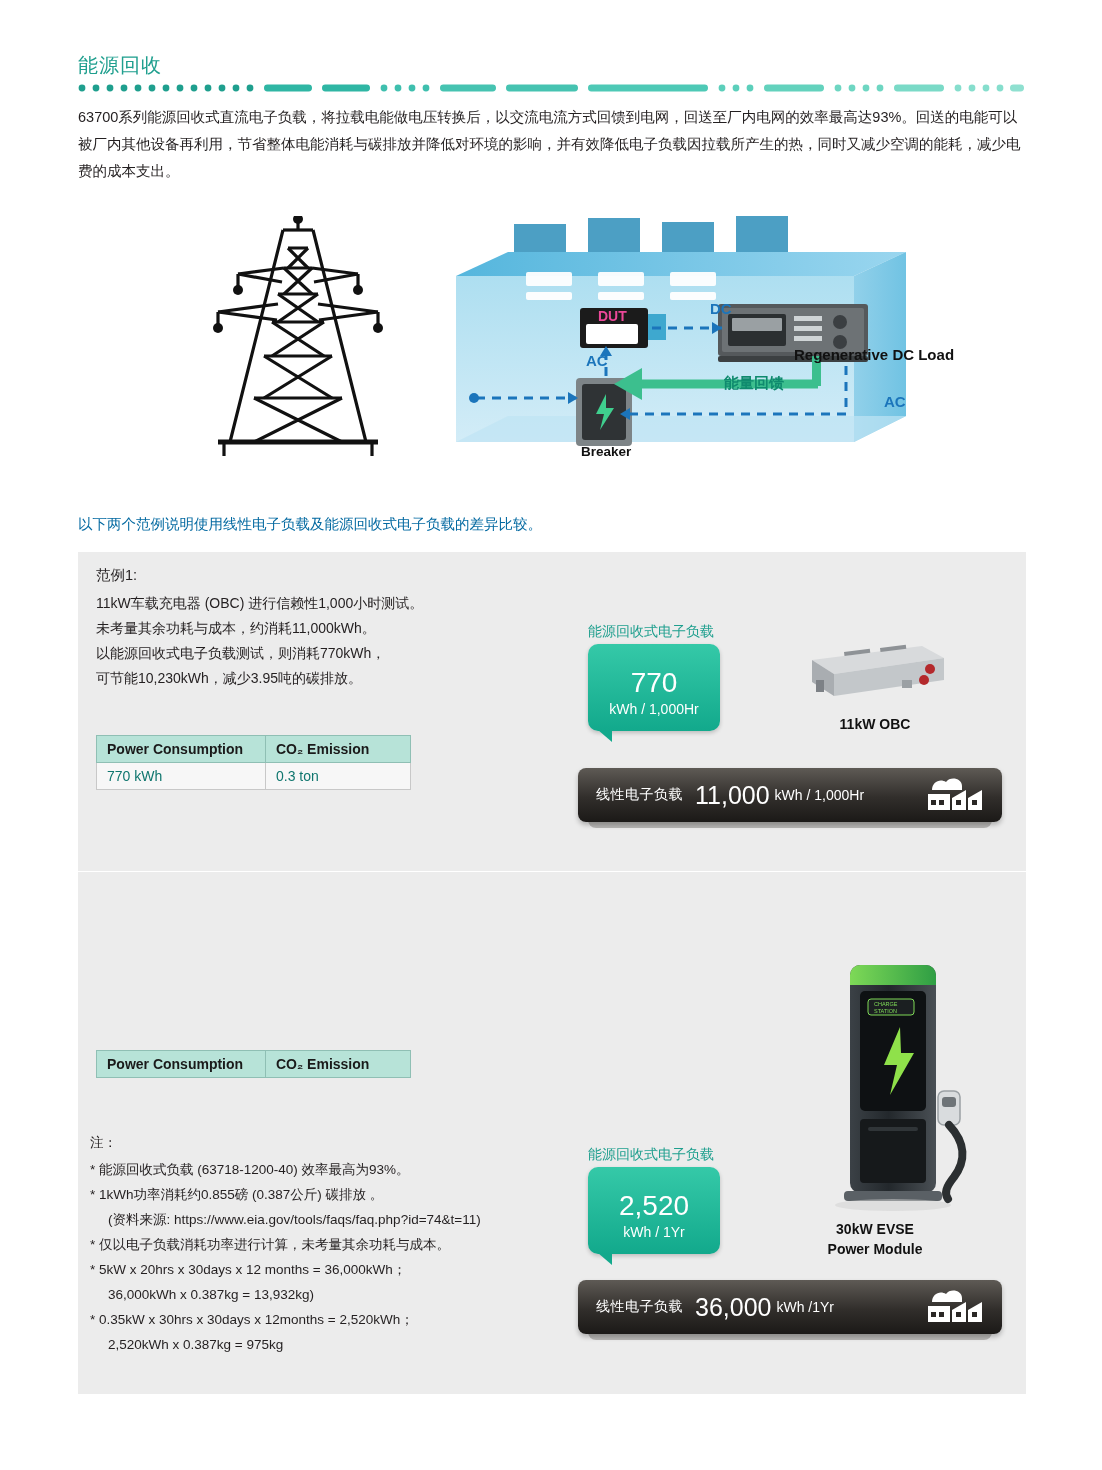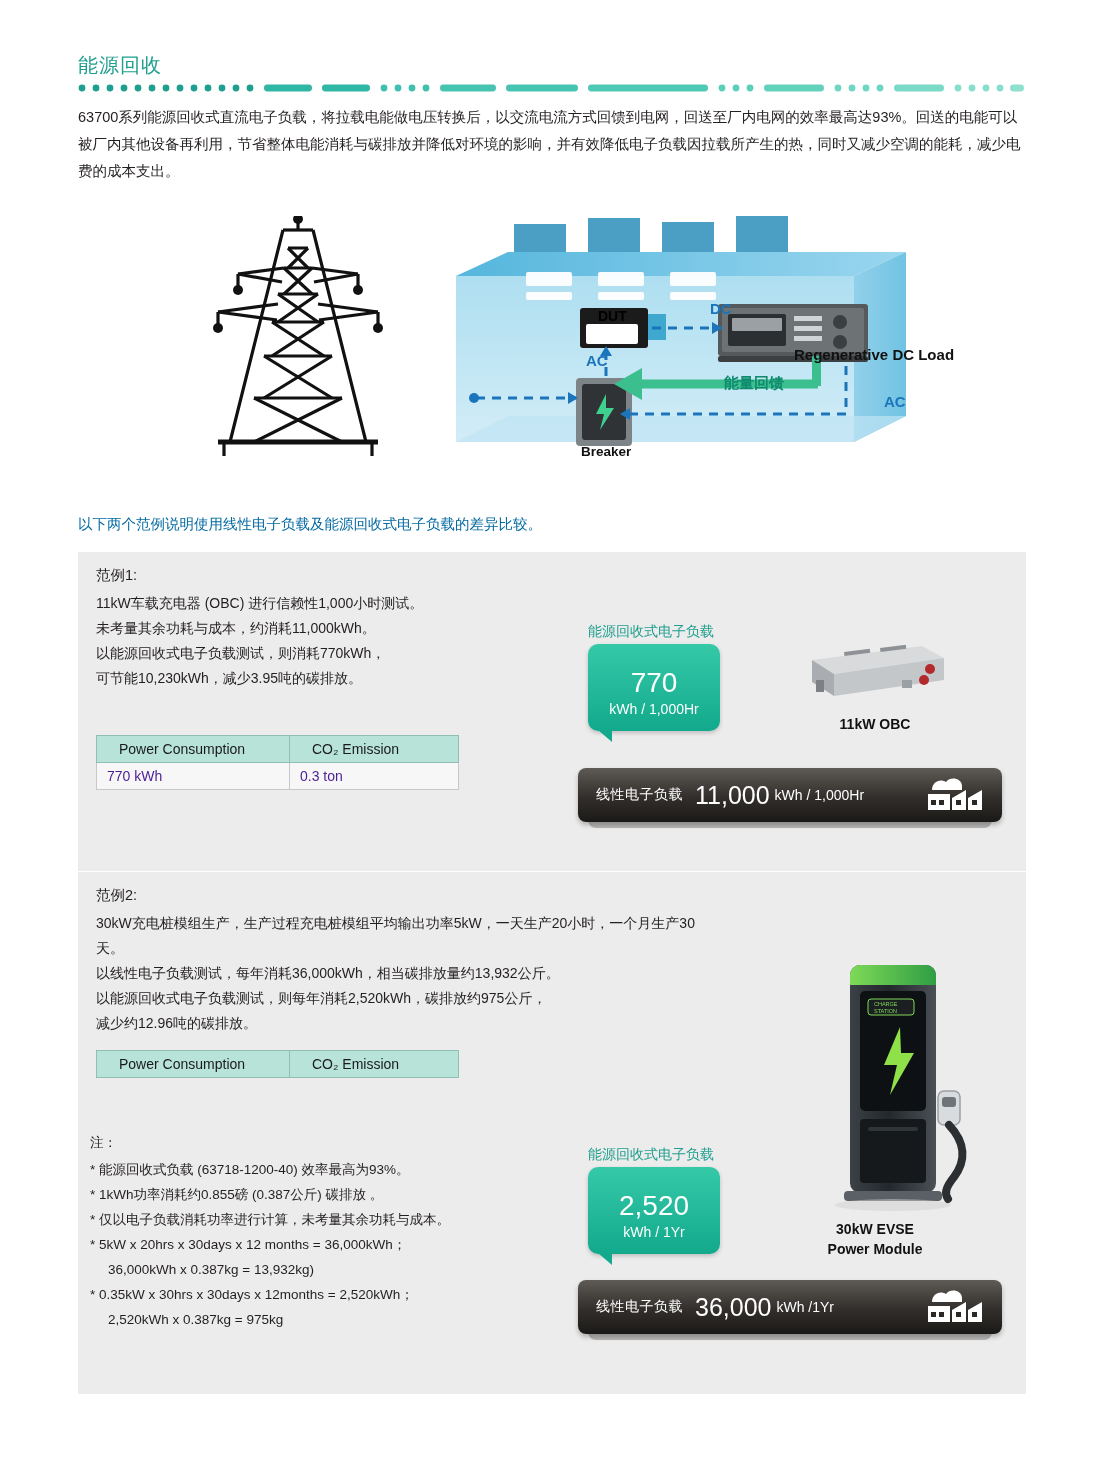--- a/index.html
+++ b/index.html
@@ -78,21 +78,21 @@
     position: absolute;
     font-weight: bold;
     font-size: 13.5px;
   }
   .lbl-dc   { left: 632px; top: 104px; color: #1b75bb; font-size: 15px; }
   .lbl-ac1  { left: 508px; top: 156px; color: #1b75bb; font-size: 15px; }
   .lbl-ac2  { left: 806px; top: 197px; color: #1b75bb; font-size: 15px; }
   .lbl-fb   { left: 646px; top: 178px; color: #0f8a6e; font-size: 15px; font-weight: bold; }
   .lbl-rdl  { left: 716px; top: 150px; color: #111; font-size: 15px; }
   .lbl-brk  { left: 503px; top: 248px; color: #111; font-size: 13.5px; }
-  .lbl-dut  { left: 520px; top: 112px; color: #000000; font-size: 14px; font-weight: bold; }
+  .lbl-dut  { left: 520px; top: 112px; color: #ec4899; font-size: 14px; font-weight: bold; }
 
   
   .mid-caption {
     position: absolute;
     left: 78px;
     top: 515px;
     font-size: 14.5px;
     color: #0369a1;
   }
 
@@ -132,30 +132,30 @@
 
   
   .mini-table {
     position: absolute;
     border-collapse: collapse;
     font-size: 14px;
   }
   .mini-table th {
     background: #b7e3d8;
     border: 1px solid #8fbfb4;
-    font-weight: normal;
+    font-weight: bold;
     text-align: left;
-    padding: 5px 22px;
+    padding: 5px 10px;
     color: #1a1a1a;
   }
   .mini-table td {
     background: #f7f7f7;
     border: 1px solid #c8c8c8;
     padding: 5px 10px;
-    color: #4c1d95;
+    color: #0f766e;
   }
   .mini-table .c1 { width: 148px; }
   .mini-table .c2 { width: 124px; }
   .t1 { left: 96px; top: 735px; }
   .t2 { left: 96px; top: 1050px; }
 
   
   .notes {
     position: absolute;
     left: 90px;
@@ -521,43 +521,35 @@
       <rect x="42" y="16" width="26" height="4" transform="rotate(-7 42 16)"></rect>
       <rect x="78" y="12" width="26" height="4" transform="rotate(-7 78 12)"></rect>
     </g>
     <circle cx="128" cy="33" r="5" fill="#b4292c"></circle>
     <circle cx="122" cy="44" r="5" fill="#b4292c"></circle>
     <rect x="14" y="44" width="8" height="12" fill="#7d8186"></rect>
     <rect x="100" y="44" width="10" height="8" fill="#9ba0a4"></rect>
   </svg>
   <div class="prod-caption pc1">11kW OBC</div>
 
-  <div class="ex-text-block p2-text" style="width:620px">
-    <div class="ex-title">范例2:</div>
-    <div class="ex-body">
-      <div>30kW充电桩模组生产，生产过程充电桩模组平均输出功率5kW，一天生产20小时，一个月生产30天。</div>
-      <div>以线性电子负载测试，每年消耗36,000kWh，相当碳排放量约13,932公斤。</div>
-      <div>以能源回收式电子负载测试，则每年消耗2,520kWh，碳排放约975公斤，</div>
-      <div>减少约12.96吨的碳排放。</div>
-    </div>
-  </div>
 
   <table class="mini-table t2">
     <tbody>
         <tr>
       <th class="c1">Power Consumption</th>
       <th class="c2">CO₂ Emission</th>
     </tr>
   </tbody>
     </table>
 
   <div class="notes">
     <div class="nt-head">注：</div>
     <div>* 能源回收式负载 (63718-1200-40) 效率最高为93%。</div>
     <div>* 1kWh功率消耗约0.855磅 (0.387公斤) 碳排放 。</div>
+    <div class="indent">(资料来源: https://www.eia.gov/tools/faqs/faq.php?id=74&amp;t=11)</div>
     <div>* 仅以电子负载消耗功率进行计算，未考量其余功耗与成本。</div>
     <div>* 5kW x 20hrs x 30days x 12 months = 36,000kWh；</div>
     <div class="indent">36,000kWh x 0.387kg = 13,932kg)</div>
     <div>* 0.35kW x 30hrs x 30days x 12months = 2,520kWh；</div>
     <div class="indent">2,520kWh x 0.387kg = 975kg</div>
   </div>
 
   <div class="green-label gl2">能源回收式电子负载</div>
   <div class="bubble b2">
     <div class="big">2,520</div>

